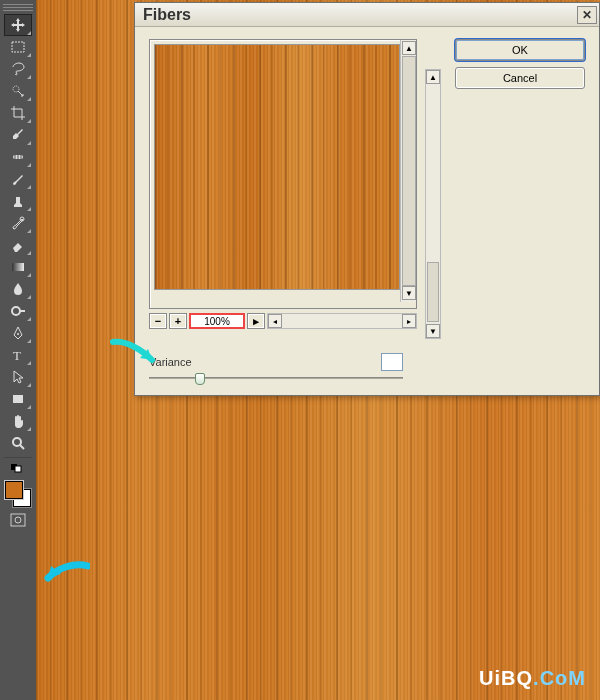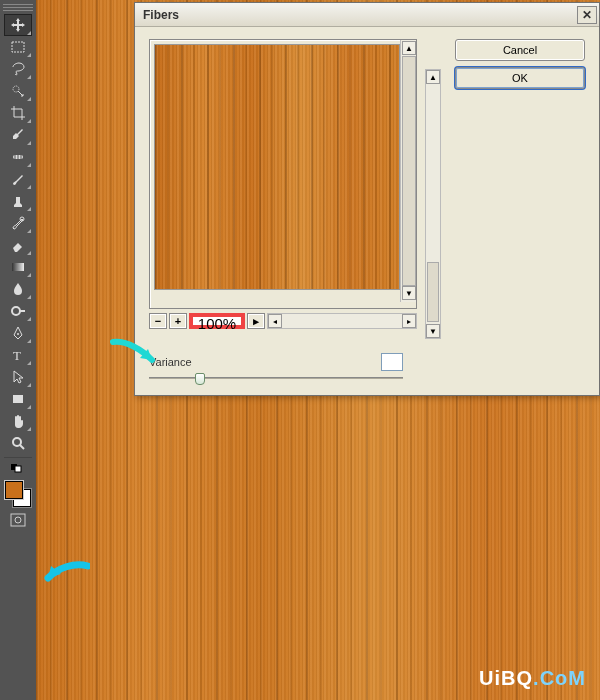--- a/index.html
+++ b/index.html
@@ -26,21 +26,21 @@
   .tool .corner { position:absolute; right:1px; bottom:1px; width:0;height:0;border-left:4px solid transparent;border-bottom:4px solid #aaa;}
   .tool-sep { width:28px; height:1px; background:#444; margin:3px 0;}
   .swatches { width:30px; height:30px; position:relative; margin-top:4px;}
   .swatch-fg { position:absolute; left:2px; top:2px; width:18px; height:18px; background:#C8701B; border:1px solid #000; box-shadow:0 0 0 1px #ccc;}
   .swatch-bg { position:absolute; right:2px; bottom:2px; width:18px; height:18px; background:#fff; border:1px solid #000; box-shadow:0 0 0 1px #888;}
   .qmask{width:28px;height:22px;display:flex;align-items:center;justify-content:center;color:#ccc;}
 
   
   .dialog { position:absolute; left:134px; top:2px; width:466px; background:#ECE9D8; border:1px solid #707070; box-shadow:2px 2px 6px rgba(0,0,0,0.3); }
   .titlebar { height:24px; background:linear-gradient(#F4F4F0,#DEDACB); display:flex; align-items:center; justify-content:space-between; padding:0 2px 0 8px; border-bottom:1px solid #b0ada0;}
-  .titlebar .title { font-weight:bold; font-size:12px; color:#333;}
+  .titlebar .title { font-weight:bold; font-size:16px; color:#333;}
   .closebtn { width:20px; height:18px; background:#E8E5D7; border:1px solid #888; display:flex; align-items:center; justify-content:center; font-family:Arial; font-size:12px; font-weight:bold; color:#333; cursor:pointer;}
   .dlg-body { padding:12px 14px 16px 14px; display:flex; gap:14px; }
   .dlg-left { flex:1; }
   .dlg-right { width:130px; display:flex; flex-direction:column; gap:6px; }
   .btn { height:22px; background:#ECE9D8; border:1px solid #888; border-radius:3px; box-shadow:inset 0 0 0 1px #fff; font-size:11px; cursor:pointer; display:flex; align-items:center; justify-content:center;}
   .btn.default{ box-shadow:inset 0 0 0 1px #7DA2CE, 0 0 0 1px #316AC5;}
   
   .preview-frame { width:268px; height:270px; border:1px solid #888; background:#ECE9D8; position:relative; box-shadow:inset 1px 1px 0 #fff; margin-left:0;}
   .preview-inner { position:absolute; left:4px; top:4px; width:246px; height:246px; overflow:hidden; border:1px solid #999;}
   .wood-preview {
@@ -51,21 +51,21 @@
         rgba(0,0,0,0.09) 4px, rgba(0,0,0,0) 5px, rgba(255,255,255,0.06) 6px, rgba(0,0,0,0) 7px),
       repeating-linear-gradient(90deg,
         rgba(80,38,0,0.28) 0 2px, transparent 2px 12px, rgba(120,60,0,0.22) 12px 14px, transparent 14px 26px),
       linear-gradient(90deg, #C56C18, #D6832C, #CA711C, #D98C34, #CE7622, #D07C24);
   }
   .vscroll { position:absolute; right:0; top:0; width:16px; height:262px; background:#EDEBE0; border-left:1px solid #bbb;}
   .vscroll .arrow { width:14px; height:14px; margin:1px; background:#F1EFE5; border:1px solid #999; display:flex;align-items:center;justify-content:center;font-size:8px;}
   .vscroll .thumb { position:absolute; left:1px; top:16px; width:14px; height:230px; background:#DEDACB; border:1px solid #aaa;}
   .zoomrow{ display:flex; align-items:center; gap:2px; margin-top:4px; width:268px;}
   .zoombtn{width:18px;height:16px;border:1px solid #888;background:#ECE9D8;box-shadow:inset 0 0 0 1px #fff;display:flex;align-items:center;justify-content:center;font-size:11px;font-weight:bold;cursor:pointer;}
-  .zoomfield{width:56px;height:16px;border:4px solid #ef4444;background:#fff;font-size:15px;text-align:center;line-height:14px;}
+  .zoomfield{width:56px;height:16px;border:2px solid #ef4444;background:#fff;font-size:10px;text-align:center;line-height:14px;}
   .hscroll{flex:1;height:16px;background:#EDEBE0;border:1px solid #bbb;position:relative;display:flex;justify-content:space-between;}
   .hscroll .arrow{width:14px;height:14px;background:#F1EFE5;border:1px solid #999;font-size:8px;display:flex;align-items:center;justify-content:center;}
   
   .underlay { position:absolute; left:276px; top:30px; width:16px; height:270px; background:#EDEBE0; border:1px solid #bbb;}
   .underlay .thumb{position:absolute;left:1px;bottom:16px;width:12px;height:60px;background:#DEDACB;border:1px solid #aaa;}
   .underlay .arrow{position:absolute;left:0;width:14px;height:14px;background:#F1EFE5;border:1px solid #999;font-size:8px;display:flex;align-items:center;justify-content:center;}
 
   .param { margin-top:24px; width:254px;}
   .param-row { display:flex; justify-content:space-between; align-items:center;}
   .param label{font-size:11px;color:#333;}
@@ -286,22 +286,22 @@
           <input class="numbox" value="12" style="">
         </div>
         <div class="slider-track">
           <div class="slider-thumb" id="var-thumb" style="left: 18%;"></div>
         </div>
       </div>
 
 
     </div>
     <div class="dlg-right">
+      <div class="btn default">OK</div>
       <div class="btn">Cancel</div>
-      <div class="btn default">OK</div>
     </div>
   </div>
 </div>
 
 <div class="anno-arrow anno1">
   <svg width="50" height="36">
       <path d="M5 6 C 18 4, 34 14, 44 24" stroke="#1FD8D4" stroke-width="6" fill="none" stroke-linecap="round"></path>
       <path d="M44 24 l-4 -11 l-8 9 z" fill="#1FD8D4"></path>
     </svg>
 </div>

